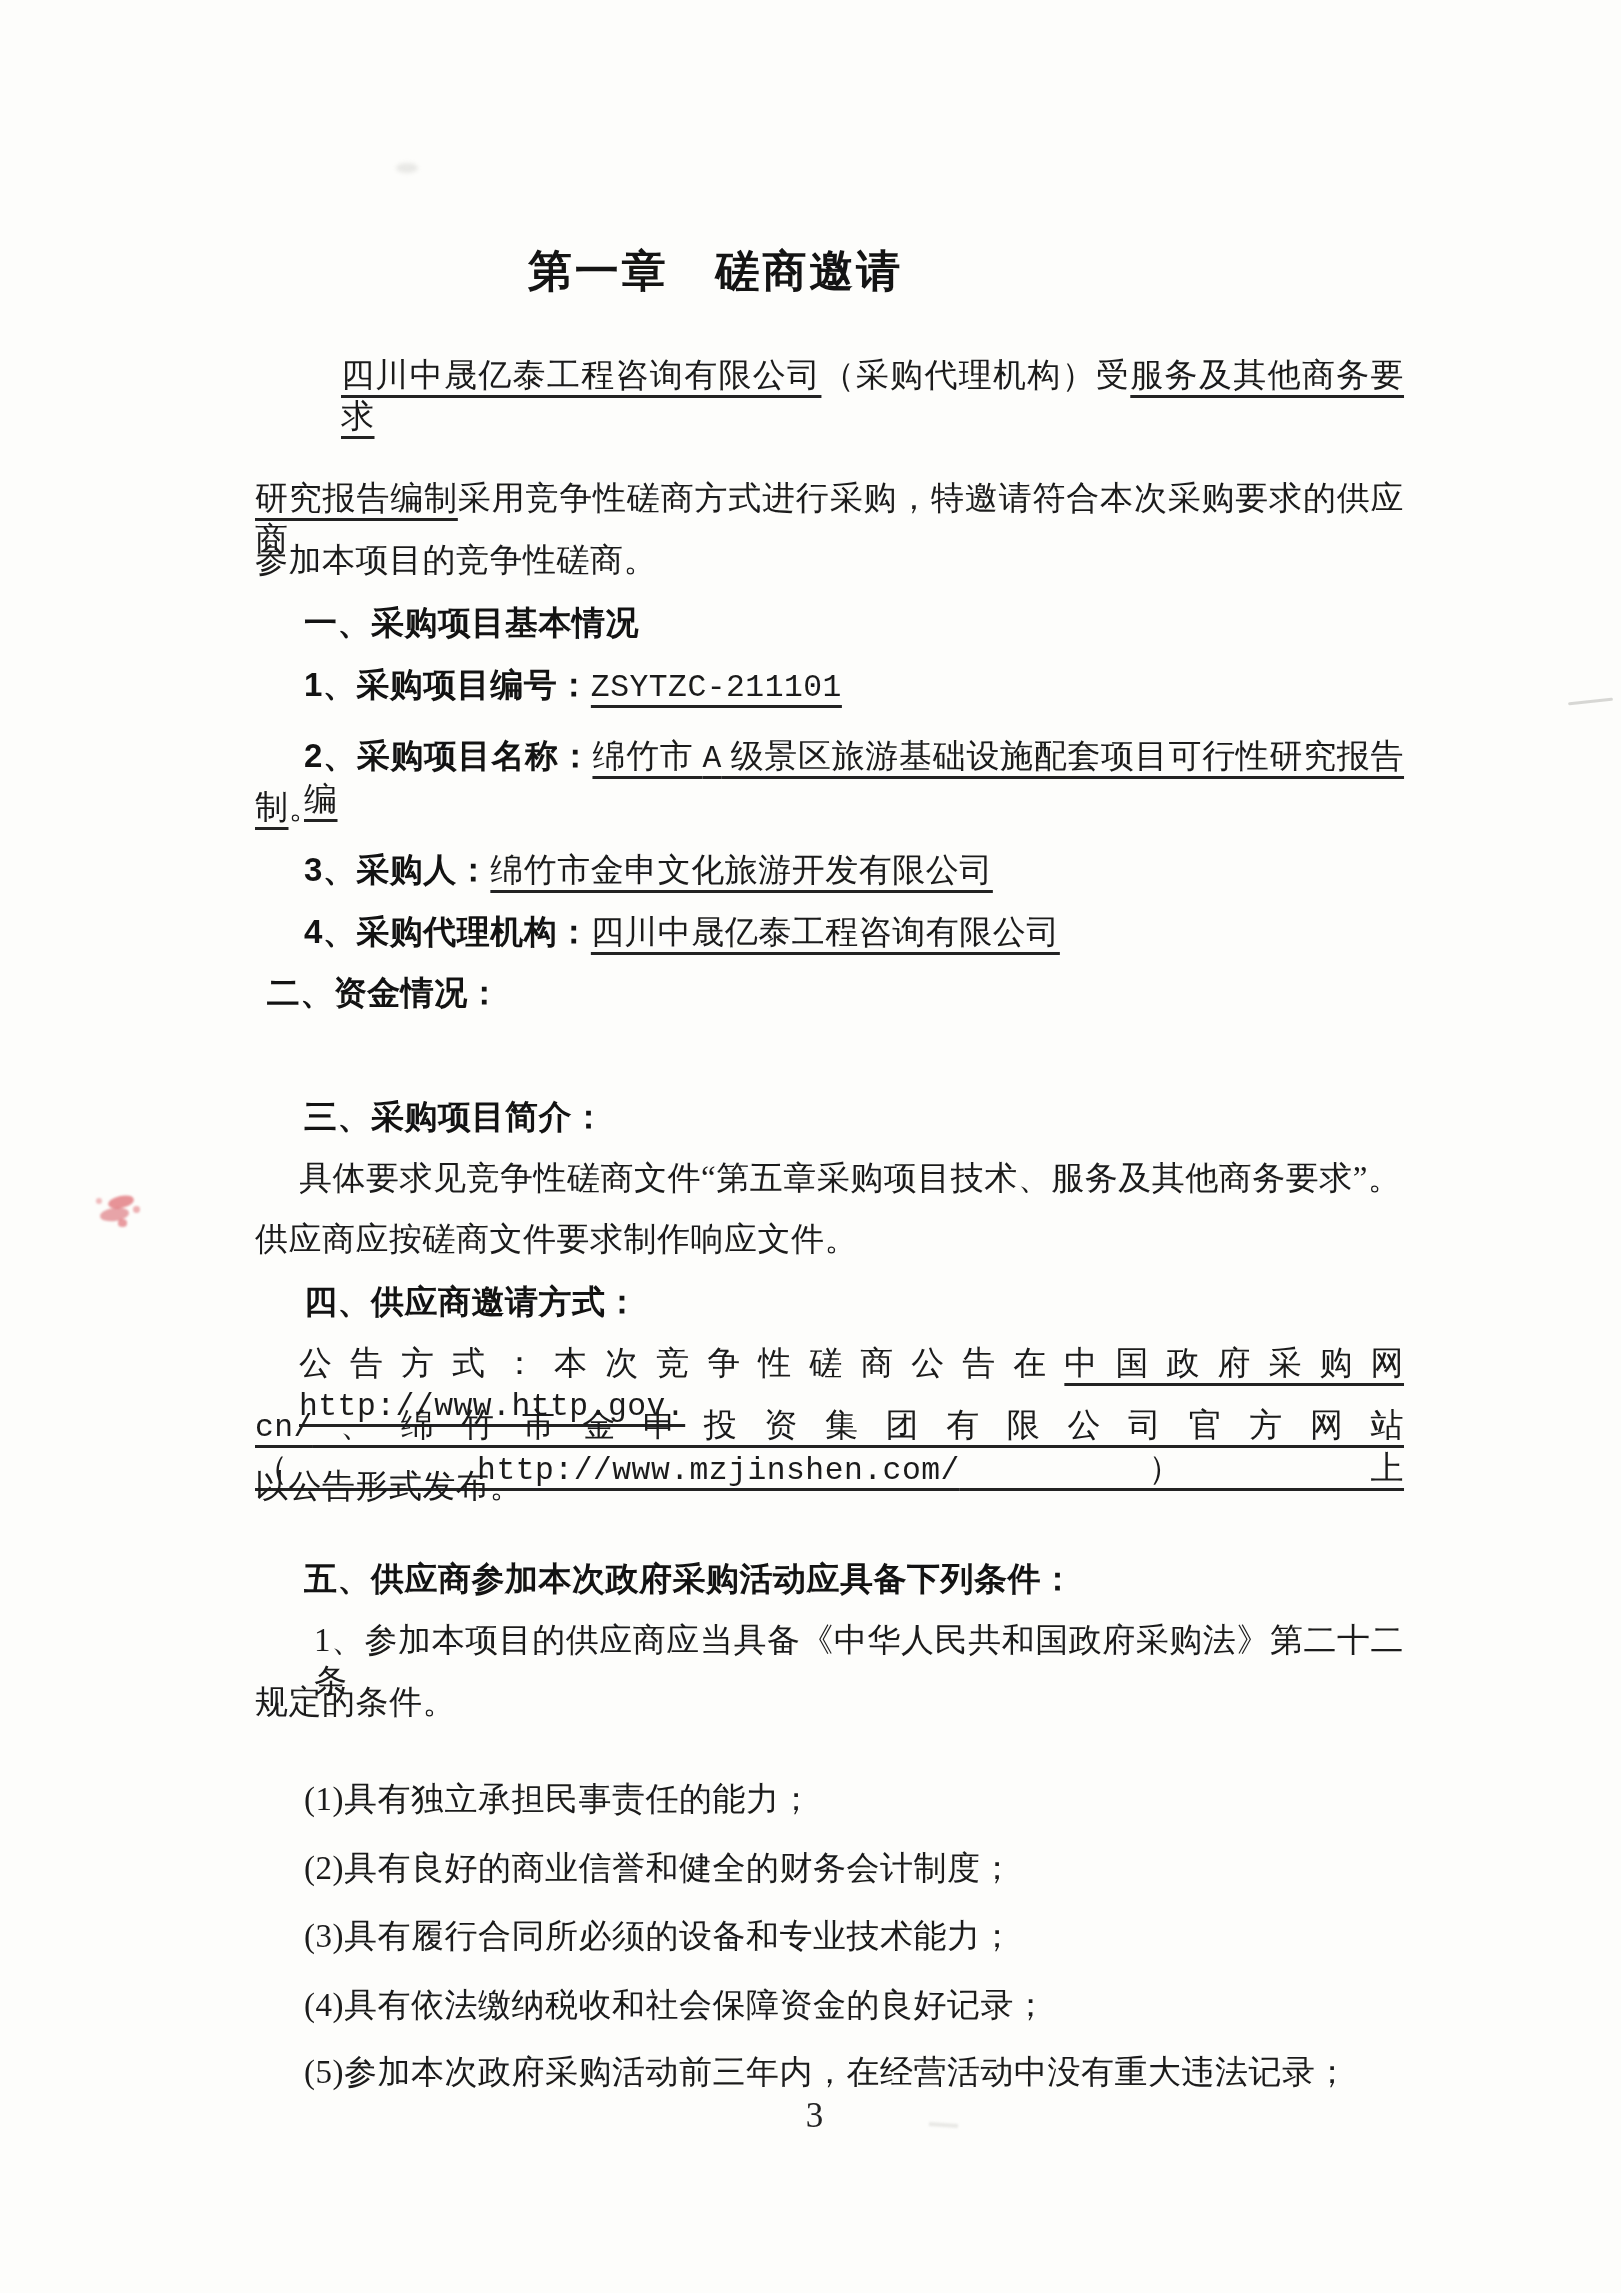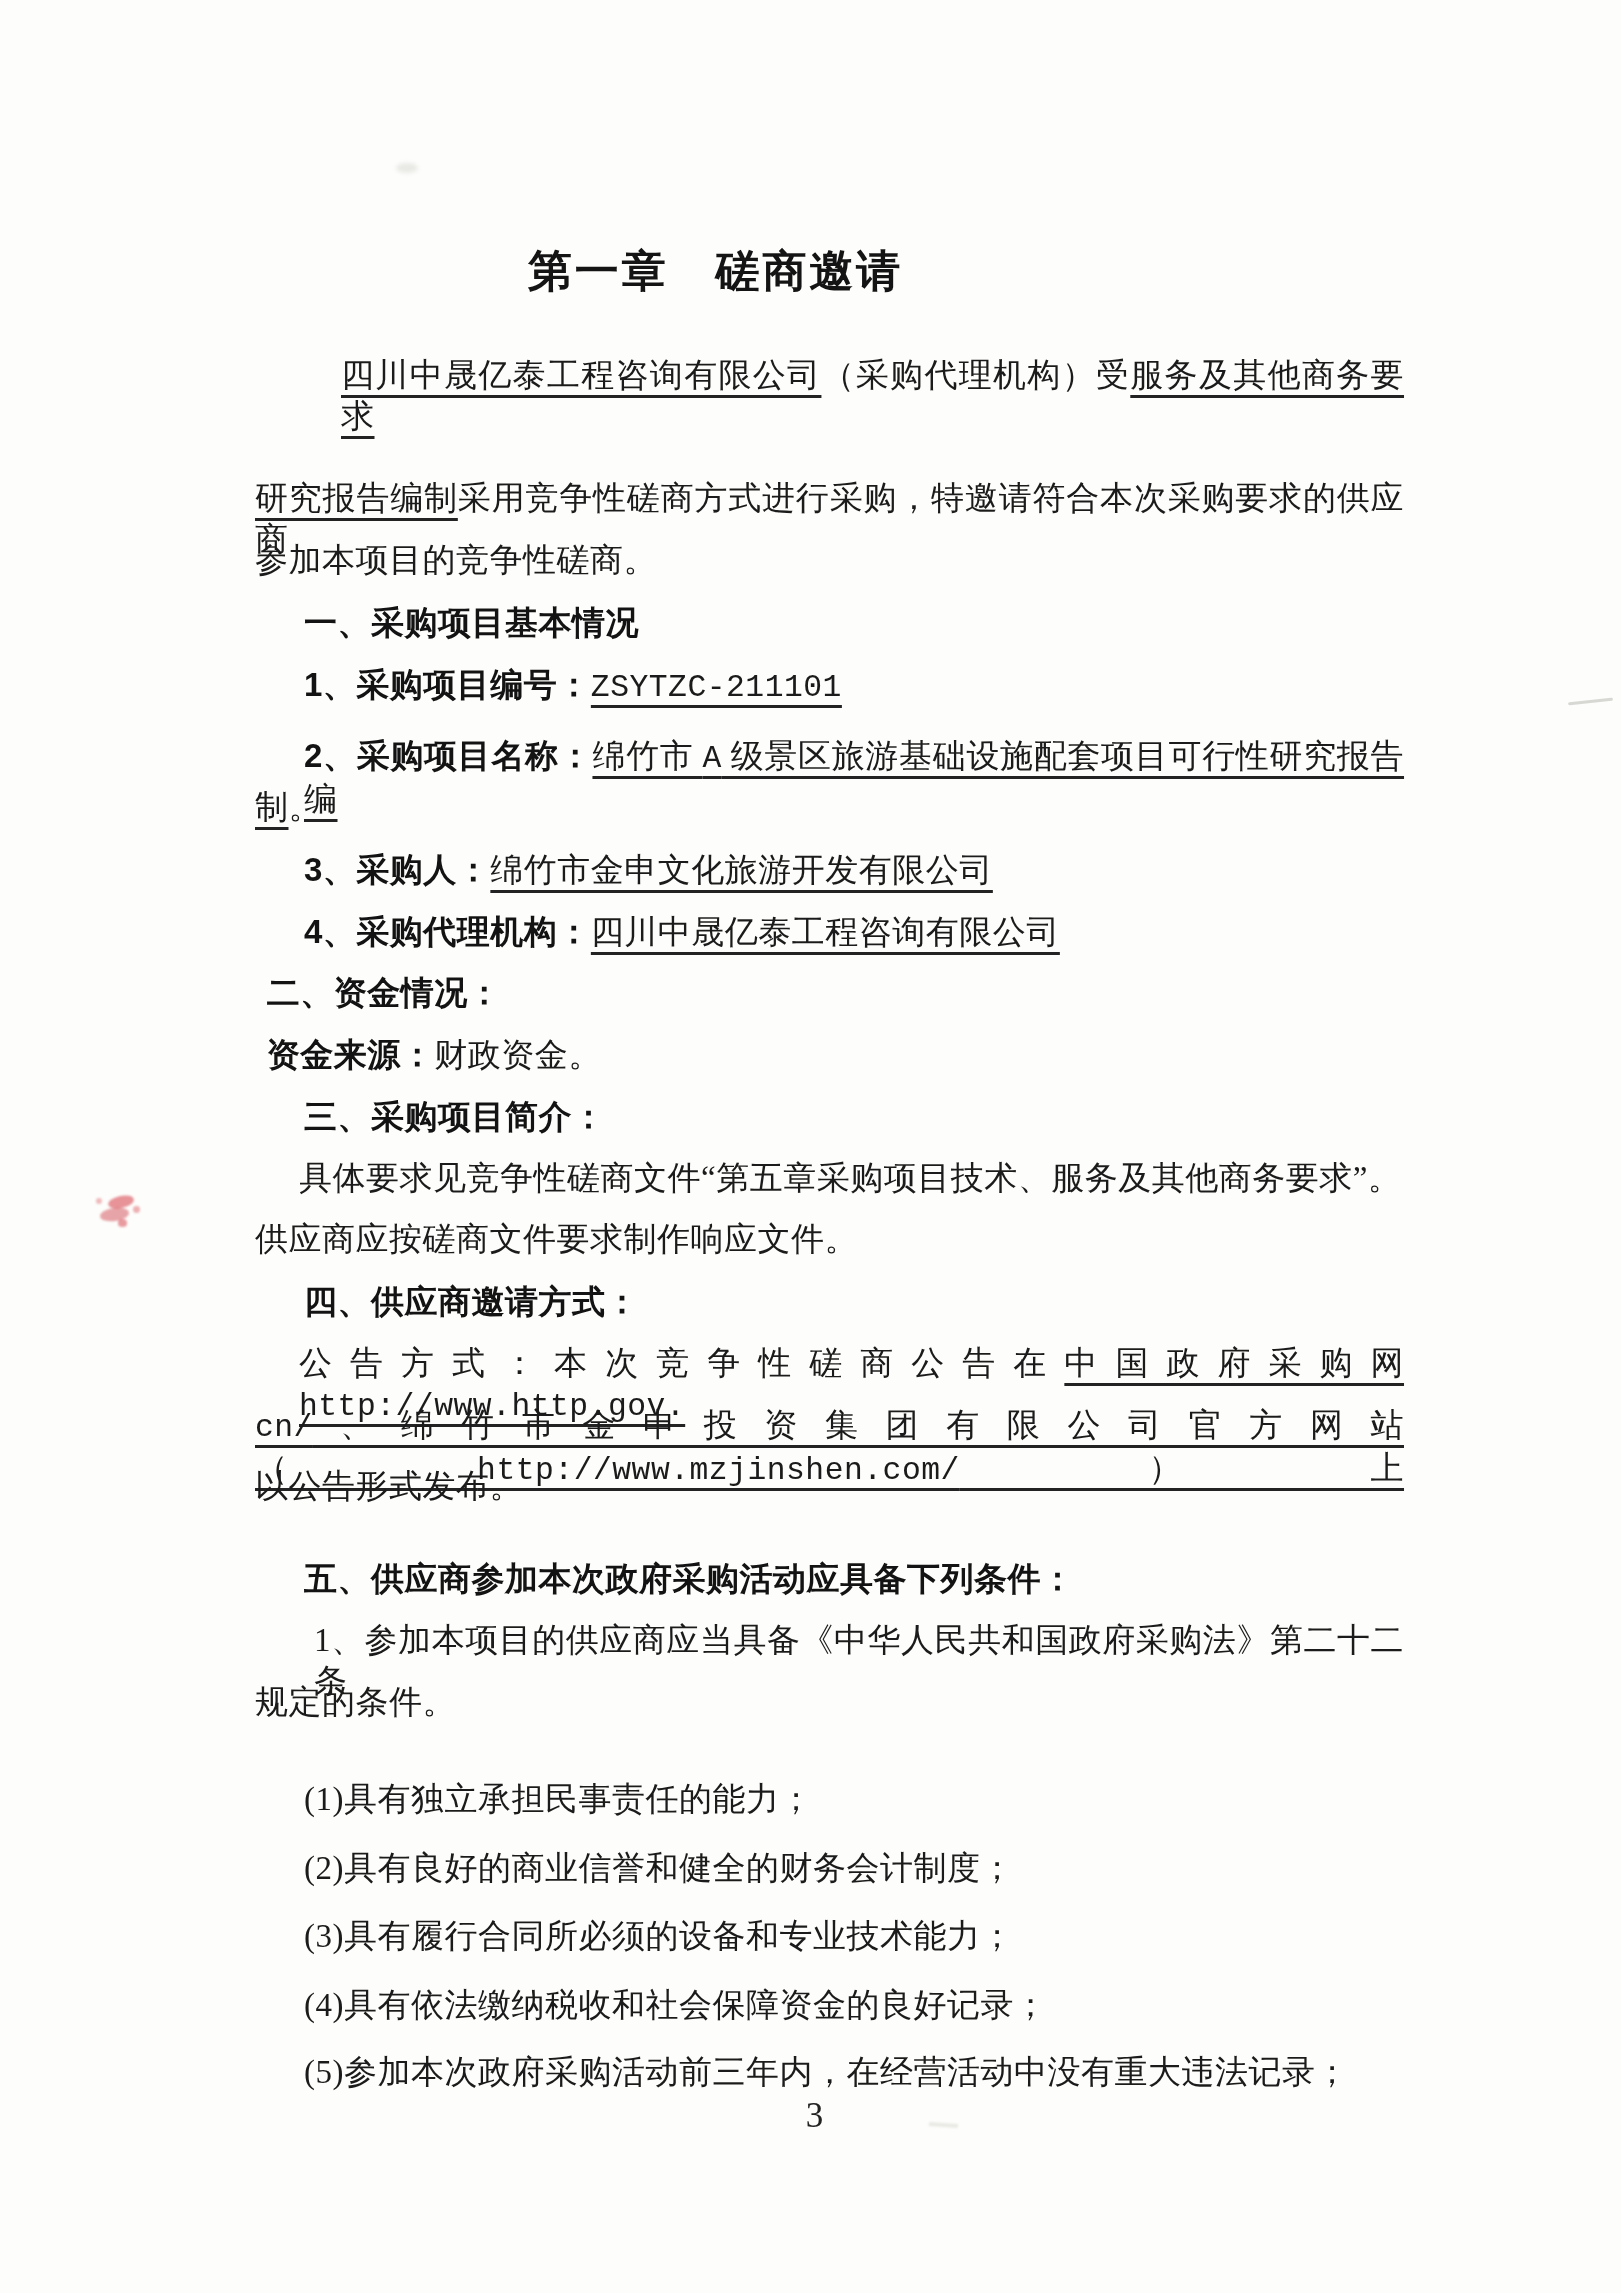--- a/index.html
+++ b/index.html
@@ -107,21 +107,20 @@
       <div class="line just" style="top: 355px; padding-left: 86px;"><span class="u">四川中晟亿泰工程咨询有限公司</span><span>（采购代理机构）受</span><span class="u">服务及其他商务要求</span></div>
       <div class="line just" style="top: 478px; padding-left: 0px;"><span class="u">研究报告编制</span><span>采用竞争性磋商方式进行采购，特邀请符合本次采购要求的供应商</span></div>
       <div class="line" style="top: 540px; padding-left: 0px;"><span>参加本项目的竞争性磋商。</span></div>
       <div class="line" style="top: 602px; padding-left: 49px;"><span class="b">一、采购项目基本情况</span></div>
       <div class="line" style="top: 664px; padding-left: 49px;"><span class="b">1、采购项目编号：</span><span class="u m">ZSYTZC-211101</span></div>
       <div class="line just" style="top: 687px; padding-left: 49px; margin-top: 48px;"><span class="b">2、采购项目名称：</span><span class="u">绵竹市 </span><span class="u m">A</span><span class="u"> 级景区旅游基础设施配套项目可行性研究报告编</span></div>
       <div class="line" style="top: 787px; padding-left: 0px;"><span class="u">制</span><span>。</span></div>
       <div class="line" style="top: 849px; padding-left: 49px;"><span class="b">3、采购人：</span><span class="u">绵竹市金申文化旅游开发有限公司</span></div>
       <div class="line" style="top: 911px; padding-left: 49px;"><span class="b">4、采购代理机构：</span><span class="u">四川中晟亿泰工程咨询有限公司</span></div>
       <div class="line" style="top: 972px; padding-left: 11.8px;"><span class="b">二、资金情况：</span></div>
-      <div class="line" style="top: 1034px; padding-left: 11.8px;"><span class="b">资金来源：</span><span>财政资金。</span></div>
       <div class="line" style="top: 1096px; padding-left: 49px;"><span class="b">三、采购项目简介：</span></div>
       <div class="line" style="top: 1158px; padding-left: 44px;"><span>具体要求见竞争性磋商文件“第五章采购项目技术、服务及其他商务要求”。</span></div>
       <div class="line" style="top: 1219px; padding-left: 0px;"><span>供应商应按磋商文件要求制作响应文件。</span></div>
       <div class="line" style="top: 1281px; padding-left: 49px;"><span class="b">四、供应商邀请方式：</span></div>
       <div class="line just" style="top: 1343px; padding-left: 44px;"><span>公告方式：本次竞争性磋商公告在</span><span class="u">中国政府采购网 </span><span class="u m">http://www.http.gov.</span></div>
       <div class="line just" style="top: 1405px; padding-left: 0px;"><span class="u m">cn/</span><span class="u">、绵竹市金申投资集团有限公司官方网站（</span><span class="u m">http://www.mzjinshen.com/</span><span class="u">）上</span></div>
       <div class="line" style="top: 1466px; padding-left: 0px;"><span>以公告形式发布。</span></div>
       <div class="line" style="top: 1558px; padding-left: 49px;"><span class="b">五、供应商参加本次政府采购活动应具备下列条件：</span></div>
       <div class="line just" style="top: 1620px; padding-left: 59px;"><span>1、参加本项目的供应商应当具备《中华人民共和国政府采购法》第二十二条</span></div>
       <div class="line" style="top: 1682px; padding-left: 0px;"><span>规定的条件。</span></div>

